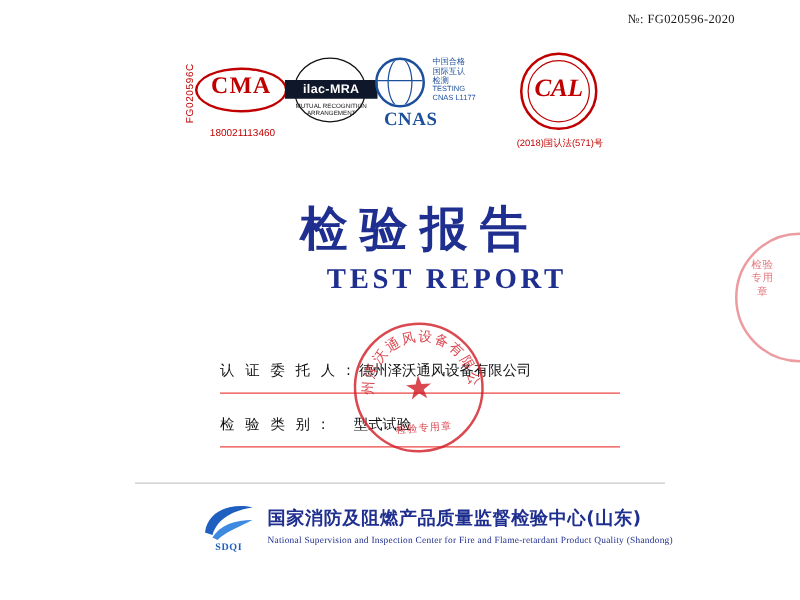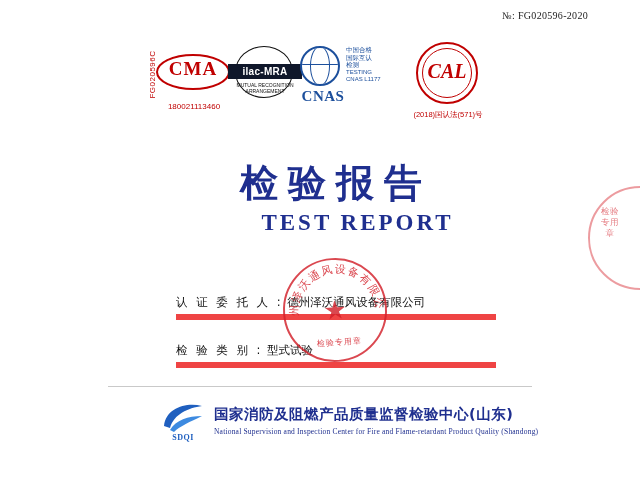--- a/index.html
+++ b/index.html
@@ -176,21 +176,21 @@
     top: 16px;
     width: 40px;
     height: 0;
     border-top: 1.5px solid #1c4f9c;
   }
   .logo-cnas .cnas-text {
     position: absolute;
     left: 0px;
     top: 44px;
     width: 54px;
-    text-align: center;
+    text-align: right;
     font-size: 15px;
     font-weight: bold;
     color: #1c4f9c;
     font-family: "Liberation Serif", serif;
     letter-spacing: 0.5px;
   }
   .logo-cnas .meta {
     position: absolute;
     left: 50px;
     top: 2px;
@@ -284,25 +284,25 @@
   .fields {
     position: absolute;
     top: 282px;
     left: 176px;
     width: 320px;
   }
   .field-row {
     position: relative;
     height: 32px;
     display: flex;
-    align-items: flex-end;
-    border-bottom: 6px solid #ef4444;
+    align-items: center;
+    border-bottom: 1px solid #ef4444;
     margin-bottom: 10px;
   }
-  .field-row:last-child { margin-bottom: 0; }
+  .field-row:last-child { margin-bottom: 0; gap: 16px; }
   .field-label {
     font-size: 11.5px;
     color: #111;
     letter-spacing: 2.5px;
     white-space: nowrap;
     padding-bottom: 4px;
     font-family: "DejaVu Sans", sans-serif;
   }
   .field-value {
     font-size: 11.5px;

